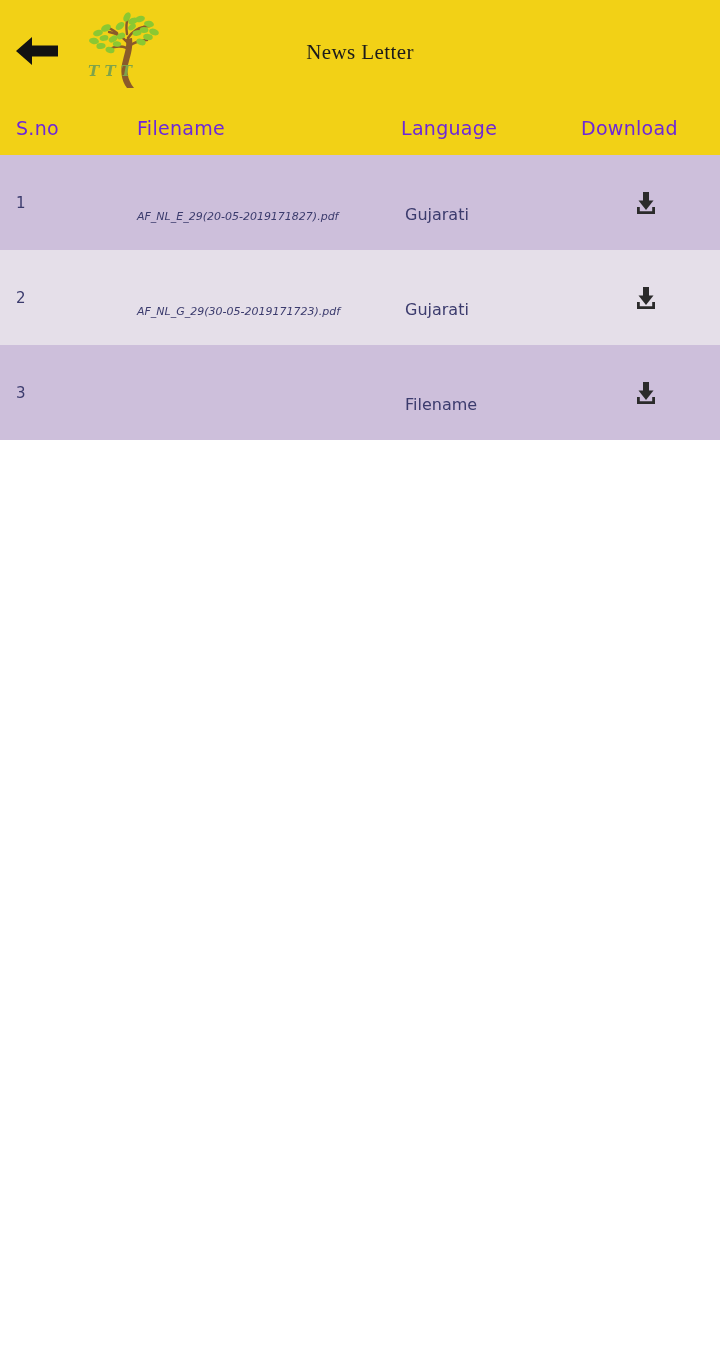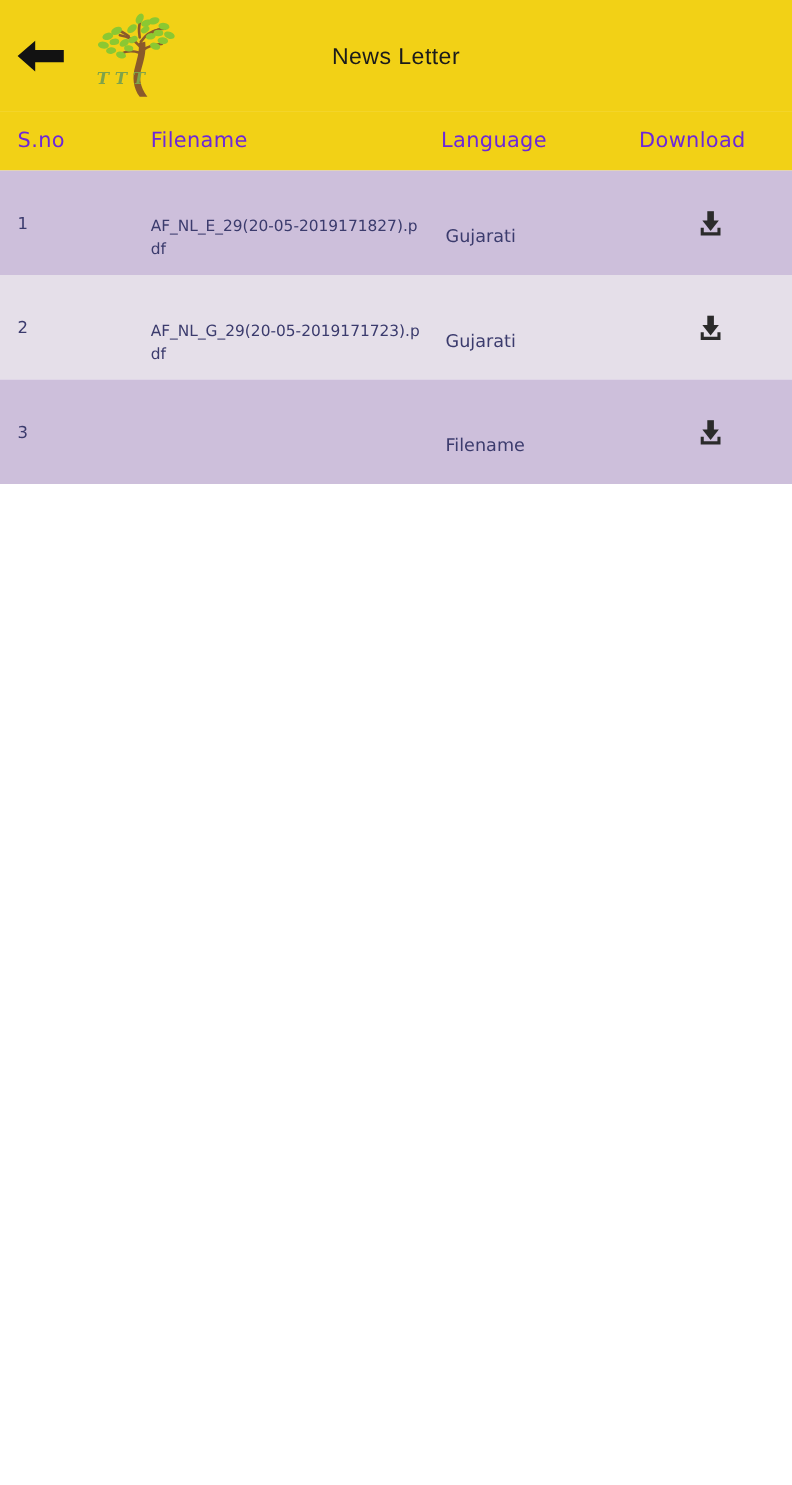--- a/index.html
+++ b/index.html
@@ -25,21 +25,21 @@
     cursor:pointer; background:transparent; border:none;
   }
   .logo{
     position:absolute; left:80px; top:6px;
     width:84px; height:88px;
   }
   .app-title{
     position:absolute; left:0; top:40px; width:720px;
     text-align:center;
     font-size:21px; color:#1b1b1b; letter-spacing:0.4px;
-    font-family:Liberation Sans, sans-serif;
+    font-family:Liberation Serif, serif;
   }
   .app-title span{ display:inline-block; }
 
   
   .table{ width:720px; }
 
   .thead{
     position:relative;
     width:720px; height:54px;
     background:#F2D116;
@@ -69,22 +69,23 @@
     font-family:"DejaVu Sans", sans-serif;
   }
   .c-sno{
     left:16px; top:0; height:95px;
     display:flex; align-items:center;
     font-size:15px;
   }
   .c-filename{
     left:137px; top:0; height:123px; width:250px;
     display:flex; flex-direction:column; justify-content:center;
-    font-size:14px; line-height:1.45;
+    font-size:11px; line-height:1.45;
     word-break:break-all;
+    font-style:italic;
   }
   .c-language{
     left:405px; top:12px; height:95px;
     display:flex; align-items:center;
     font-size:16px;
   }
   .c-download{
     left:608px; top:0; width:76px; height:95px;
     display:flex; align-items:center; justify-content:center;
     cursor:pointer;
@@ -169,21 +170,21 @@
         <svg class="dl-icon" width="28" height="28" viewBox="0 0 28 28">
           <rect x="11" y="3" width="6" height="10" fill="#2b2b2b"></rect>
           <path d="M6.5 11.5 L21.5 11.5 L14 21 Z" fill="#2b2b2b"></path>
           <path d="M5 18 L7.8 18 L7.8 22.2 L20.2 22.2 L20.2 18 L23 18 L23 25 L5 25 Z" fill="#2b2b2b"></path>
         </svg>
       </div>
     </div>
 
     <div class="row even">
       <div class="cell c-sno">2</div>
-      <div class="cell c-filename">AF_NL_G_29(20-05-2019171723).pdf</div>
+      <div class="cell c-filename">AF_NL_G_29(30-05-2019171723).pdf</div>
       <div class="cell c-language">Gujarati</div>
       <div class="cell c-download">
         <svg class="dl-icon" width="28" height="28" viewBox="0 0 28 28">
           <rect x="11" y="3" width="6" height="10" fill="#2b2b2b"></rect>
           <path d="M6.5 11.5 L21.5 11.5 L14 21 Z" fill="#2b2b2b"></path>
           <path d="M5 18 L7.8 18 L7.8 22.2 L20.2 22.2 L20.2 18 L23 18 L23 25 L5 25 Z" fill="#2b2b2b"></path>
         </svg>
       </div>
     </div>
 

